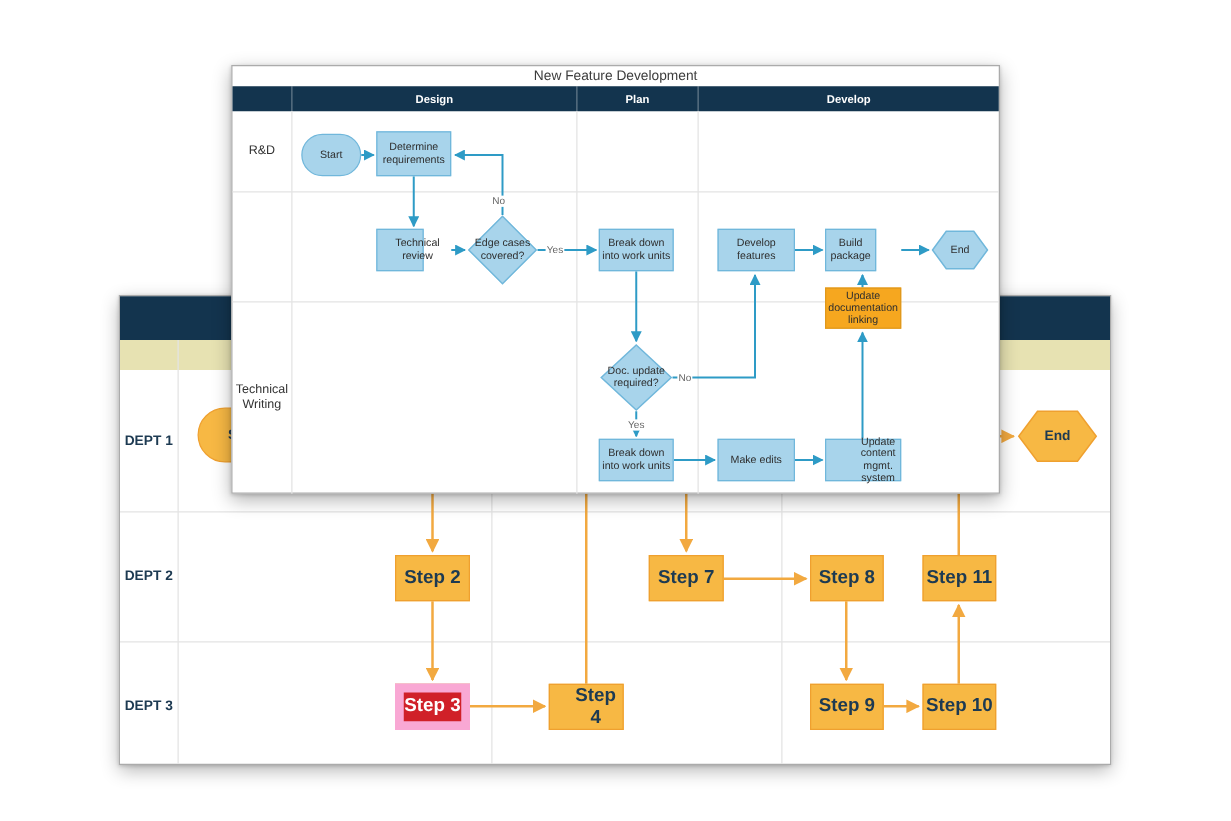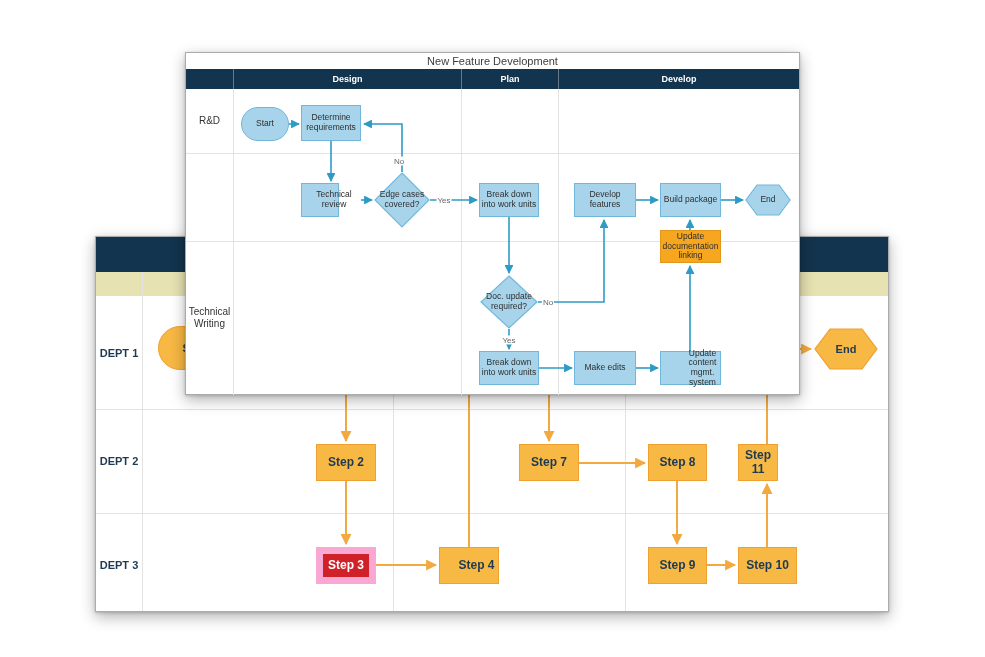--- a/index.html
+++ b/index.html
@@ -23,21 +23,21 @@
   .poly-node { background:transparent; }
   .poly-node svg { position:absolute; left:0; top:0; }
   .poly-node span { position:relative; z-index:1; padding:0 2px; }
   .wires { position:absolute; left:0; top:0; pointer-events:none; }
   .wire-label { position:absolute; transform:translate(-50%,-50%); background:#fff;
                 color:#666; font-size:8px; padding:0 1px; z-index:3; }
   
   .b-header { left:0; top:0; width:792px; height:35px; background:#13344E; }
   .b-band { left:0; top:35px; width:792px; height:24px; background:#E7E2B2; }
   .b-lane { left:0; width:46px; color:#1D3A52; font-size:11px; font-weight:bold; }
-  .bnode { position:absolute; font-size:12px; font-weight:bold; color:#1D3A52; line-height:1.1; }
+  .bnode { position:absolute; font-size:15px; font-weight:bold; color:#1D3A52; line-height:1.1; }
   .orange { background:#F7B844; border:1px solid #EFA02F; }
   .red { background:#D02028; border:7px solid #f9a8d4; color:#fff; }
   .stadium-f { border-radius:17px; }
   .stadium-b { border-radius:22px; font-size:11px; }
 </style>
 </head>
 <body>
 
 <div class="stage">
 
@@ -81,21 +81,21 @@
       </svg>
       <span>End</span>
     </div>
     <div class="bnode flexc orange" style="left:220px; top:207px; width:60px; height:37px;">Step 2</div>
     <div class="bnode flexc red" style="left:220px; top:310px; width:60px; height:37px;">Step 3</div>
     <div class="bnode flexc orange" style="left:343px; top:310px; width:60px; height:37px;padding-left:15px;">Step 4</div>
     <div class="bnode flexc orange" style="left:423px; top:207px; width:60px; height:37px;">Step 7</div>
     <div class="bnode flexc orange" style="left:552px; top:207px; width:59px; height:37px;">Step 8</div>
     <div class="bnode flexc orange" style="left:552px; top:310px; width:59px; height:37px;">Step 9</div>
     <div class="bnode flexc orange" style="left:642px; top:310px; width:59px; height:37px;">Step 10</div>
-    <div class="bnode flexc orange" style="left:642px; top:207px; width:40px; height:37px;">Step 11</div>
+    <div class="bnode flexc orange" style="left:642px; top:207px; width:59px; height:37px;">Step 11</div>
   </div>
 
   <div class="sheet" style="left:185px; top:52px; width:615px; height:343px;">
 
     <div class="abs flexc f-title">New Feature Development</div>
     <div class="abs f-header"></div>
     <div class="abs flexc f-colcell" style="left:47px; width:228px;">Design</div>
     <div class="abs flexc f-colcell" style="left:275px; width:97px;">Plan</div>
     <div class="abs flexc f-colcell" style="left:372px; width:241px;">Develop</div>
 
@@ -139,21 +139,21 @@
     <div class="node flexc blue" style="left:115px; top:52px; width:60px; height:36px;">Determine requirements</div>
     <div class="node flexc blue" style="left:115px; top:130px; width:38px; height:34px;padding-left:28px;">Technical review</div>
     <div class="node flexc poly-node" style="left:188px; top:119px; width:56px; height:56px;">
       <svg width="56" height="56">
         <polygon points="28,1 55,28 28,55 1,28" fill="#A8D4EB" stroke="#70B7DB" stroke-width="1.2"></polygon>
       </svg>
       <span>Edge cases covered?</span>
     </div>
     <div class="node flexc blue" style="left:293px; top:130px; width:60px; height:34px;">Break down into work units</div>
     <div class="node flexc blue" style="left:388px; top:130px; width:62px; height:34px;">Develop features</div>
-    <div class="node flexc blue" style="left:474px; top:130px; width:61px; height:34px;">Build package</div>
+    <div class="node flexc blue" style="left:474px; top:130px; width:41px; height:34px;">Build package</div>
     <div class="node flexc poly-node" style="left:559px; top:131px; width:46px; height:32px;">
       <svg width="46" height="32">
         <polygon points="12,1 34,1 45,16 34,31 12,31 1,16" fill="#A8D4EB" stroke="#70B7DB" stroke-width="1.2"></polygon>
       </svg>
       <span>End</span>
     </div>
     <div class="node flexc hl-orange" style="left:474px; top:177px; width:61px; height:33px;">Update documentation linking</div>
     <div class="node flexc poly-node" style="left:294px; top:222px; width:58px; height:54px;">
       <svg width="58" height="54">
         <polygon points="29,1 57,27 29,53 1,27" fill="#A8D4EB" stroke="#70B7DB" stroke-width="1.2"></polygon>

